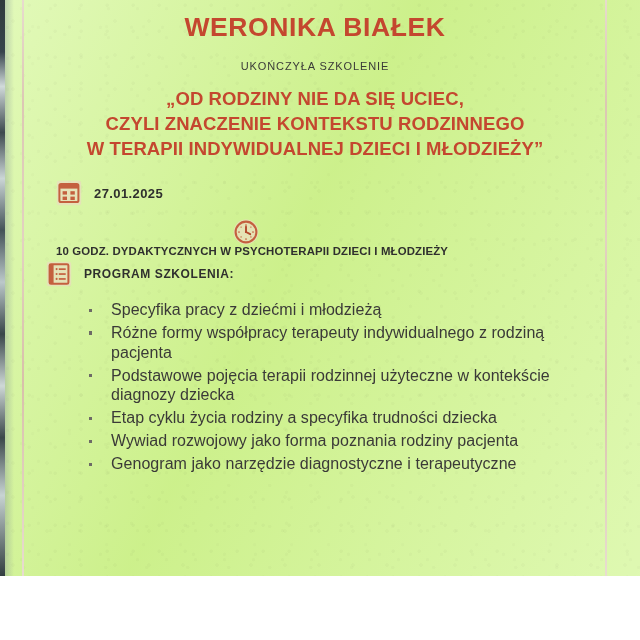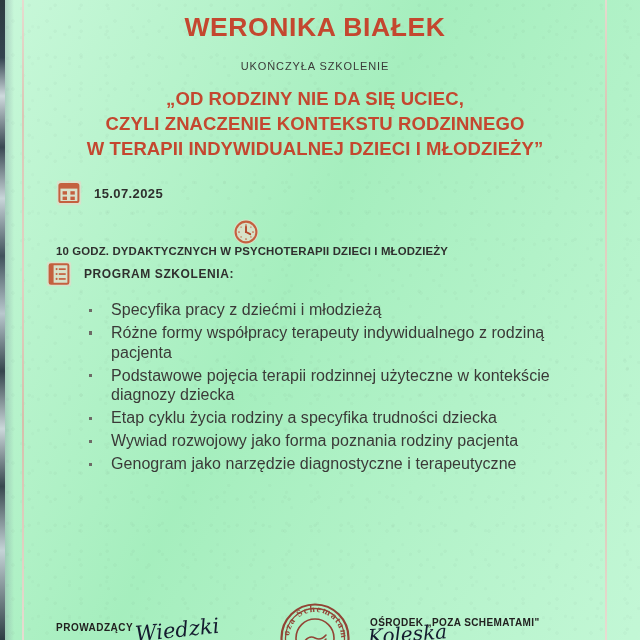--- a/index.html
+++ b/index.html
@@ -3,23 +3,23 @@
 <meta charset="utf-8">
 <style>
   html, body {
     margin: 0;
     padding: 0;
     background: #ffffff;
   }
   #certificate {
     position: relative;
     width: 640px;
-    height: 640px;
+    height: 576px;
     overflow: hidden;
-    background-color: #86efac;
+    background-color: #bef264;
     font-family: "Liberation Sans", sans-serif;
     -webkit-font-smoothing: antialiased;
   }
   
   .paper-texture {
     position: absolute;
     inset: 0;
     background-image:
       radial-gradient(circle at 12% 20%, rgba(0,0,0,0.022) 0 1.4px, transparent 2px),
       radial-gradient(circle at 38% 62%, rgba(0,0,0,0.020) 0 1.6px, transparent 2px),
@@ -236,21 +236,21 @@
         <svg width="26" height="26" viewBox="0 0 26 26">
           <rect x="0.8" y="0.8" width="24.4" height="24.4" rx="2.2" fill="#f0d4c9" opacity="0.55"></rect>
           <rect x="3.4" y="4.0" width="19" height="18" rx="1.6" fill="none" stroke="#c4603f" stroke-width="2"></rect>
           <rect x="3.4" y="4.0" width="19" height="4.6" fill="#c4603f"></rect>
           <rect x="6.6" y="11.2" width="4.4" height="3.4" fill="#c4603f"></rect>
           <rect x="14.4" y="11.2" width="4.4" height="3.4" fill="#c4603f"></rect>
           <rect x="6.6" y="16.6" width="4.4" height="3.4" fill="#c4603f"></rect>
           <rect x="14.4" y="16.6" width="4.4" height="3.4" fill="#c4603f"></rect>
         </svg>
       </span>
-      <span class="info-text date-text">15.07.2025</span>
+      <span class="info-text date-text">27.01.2025</span>
     </div>
 
     <div class="info-row duration">
       <span class="icon-box">
         <svg width="26" height="26" viewBox="0 0 26 26">
           <circle cx="13" cy="13" r="12.4" fill="#f3d8cd" opacity="0.6"></circle>
           <circle cx="13" cy="13" r="10.4" fill="none" stroke="#c4603f" stroke-width="2.1"></circle>
           <circle cx="13" cy="6.0" r="0.85" fill="#c4603f"></circle>
           <circle cx="20.0" cy="13" r="0.85" fill="#c4603f"></circle>
           <circle cx="13" cy="20.0" r="0.85" fill="#c4603f"></circle>

